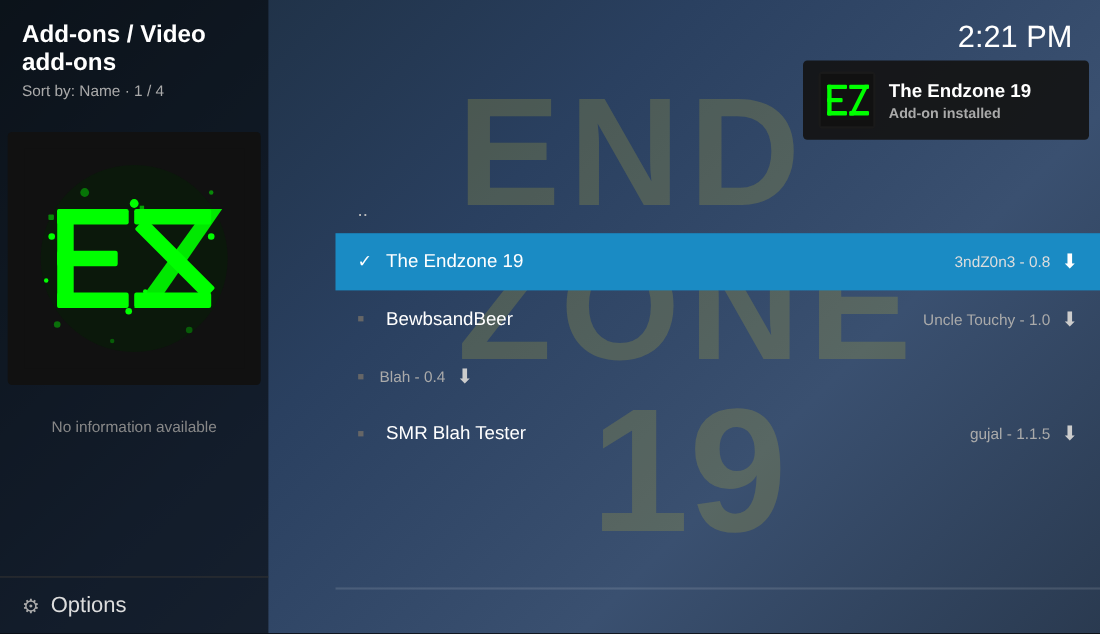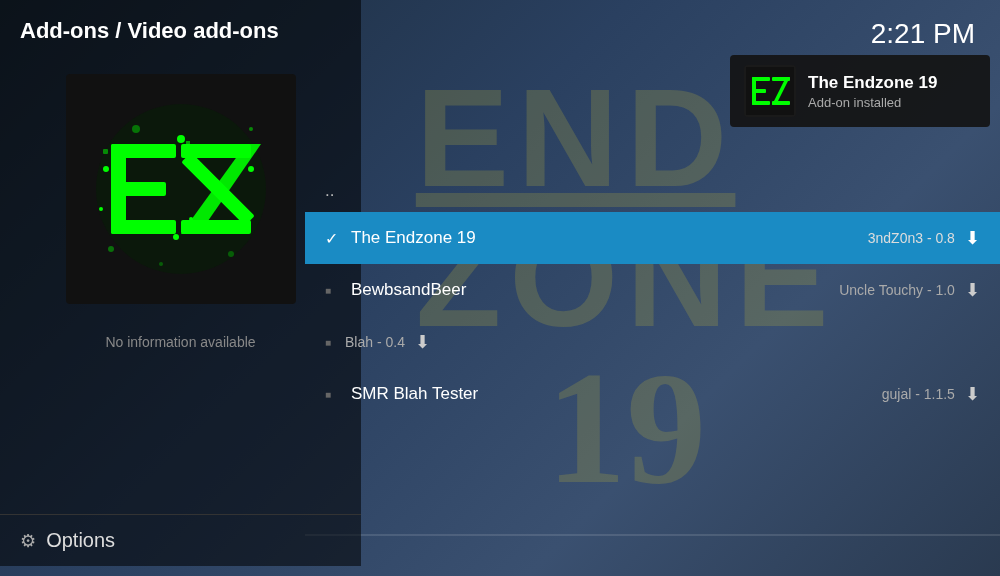--- a/index.html
+++ b/index.html
@@ -31,47 +31,45 @@
       pointer-events: none;
       user-select: none;
     }
 
     .watermark-end {
       font-size: 140px;
       font-weight: 900;
       color: rgba(180, 170, 60, 0.25);
       letter-spacing: 8px;
       line-height: 1;
-      text-decoration: underline;
     }
 
     .watermark-zone {
       font-size: 140px;
       font-weight: 700;
       color: rgba(180, 170, 60, 0.25);
       letter-spacing: 8px;
       line-height: 1;
     }
 
     .watermark-19 {
       font-size: 160px;
       font-weight: 900;
       color: rgba(180, 170, 60, 0.25);
       text-align: center;
       line-height: 1;
-      font-family: Liberation Serif, serif;
     }
 
     
     .left-panel {
       position: absolute;
       left: 0;
       top: 0;
-      bottom: 10px;
-      width: 361px;
+      bottom: 0;
+      width: 244px;
       background: rgba(0, 0, 0, 0.55);
       z-index: 5;
       display: flex;
       flex-direction: column;
     }
 
     .header {
       padding: 18px 20px 10px;
     }
 
@@ -184,20 +182,21 @@
     .toast-text-title {
       color: #fff;
       font-size: 17px;
       font-weight: 600;
     }
 
     .toast-text-sub {
       color: #aaa;
       font-size: 13px;
       margin-top: 2px;
+      font-weight: bold;
     }
 
     
     .list-container {
       position: absolute;
       top: 170px;
       left: 0;
       right: 0;
       bottom: 0;
     }
@@ -297,20 +296,21 @@
   <div class="watermark-19">19</div>
 </div>
 
 <div class="field-lines">
   <div class="horizontal-lines"></div>
 </div>
 
 <div class="left-panel">
   <div class="header">
     <div class="breadcrumb">Add-ons / Video add-ons</div>
+    <div class="sort-info">Sort by: Name · 1 / 4</div>
   </div>
 
   <div class="addon-logo">
 
     <svg class="ez-logo" viewBox="0 0 200 200">
       <rect width="200" height="200" fill="#111"></rect>
 
       <ellipse cx="100" cy="100" rx="85" ry="85" fill="#0a1a0a" opacity="0.8"></ellipse>
 
       <g fill="#00ff00">

